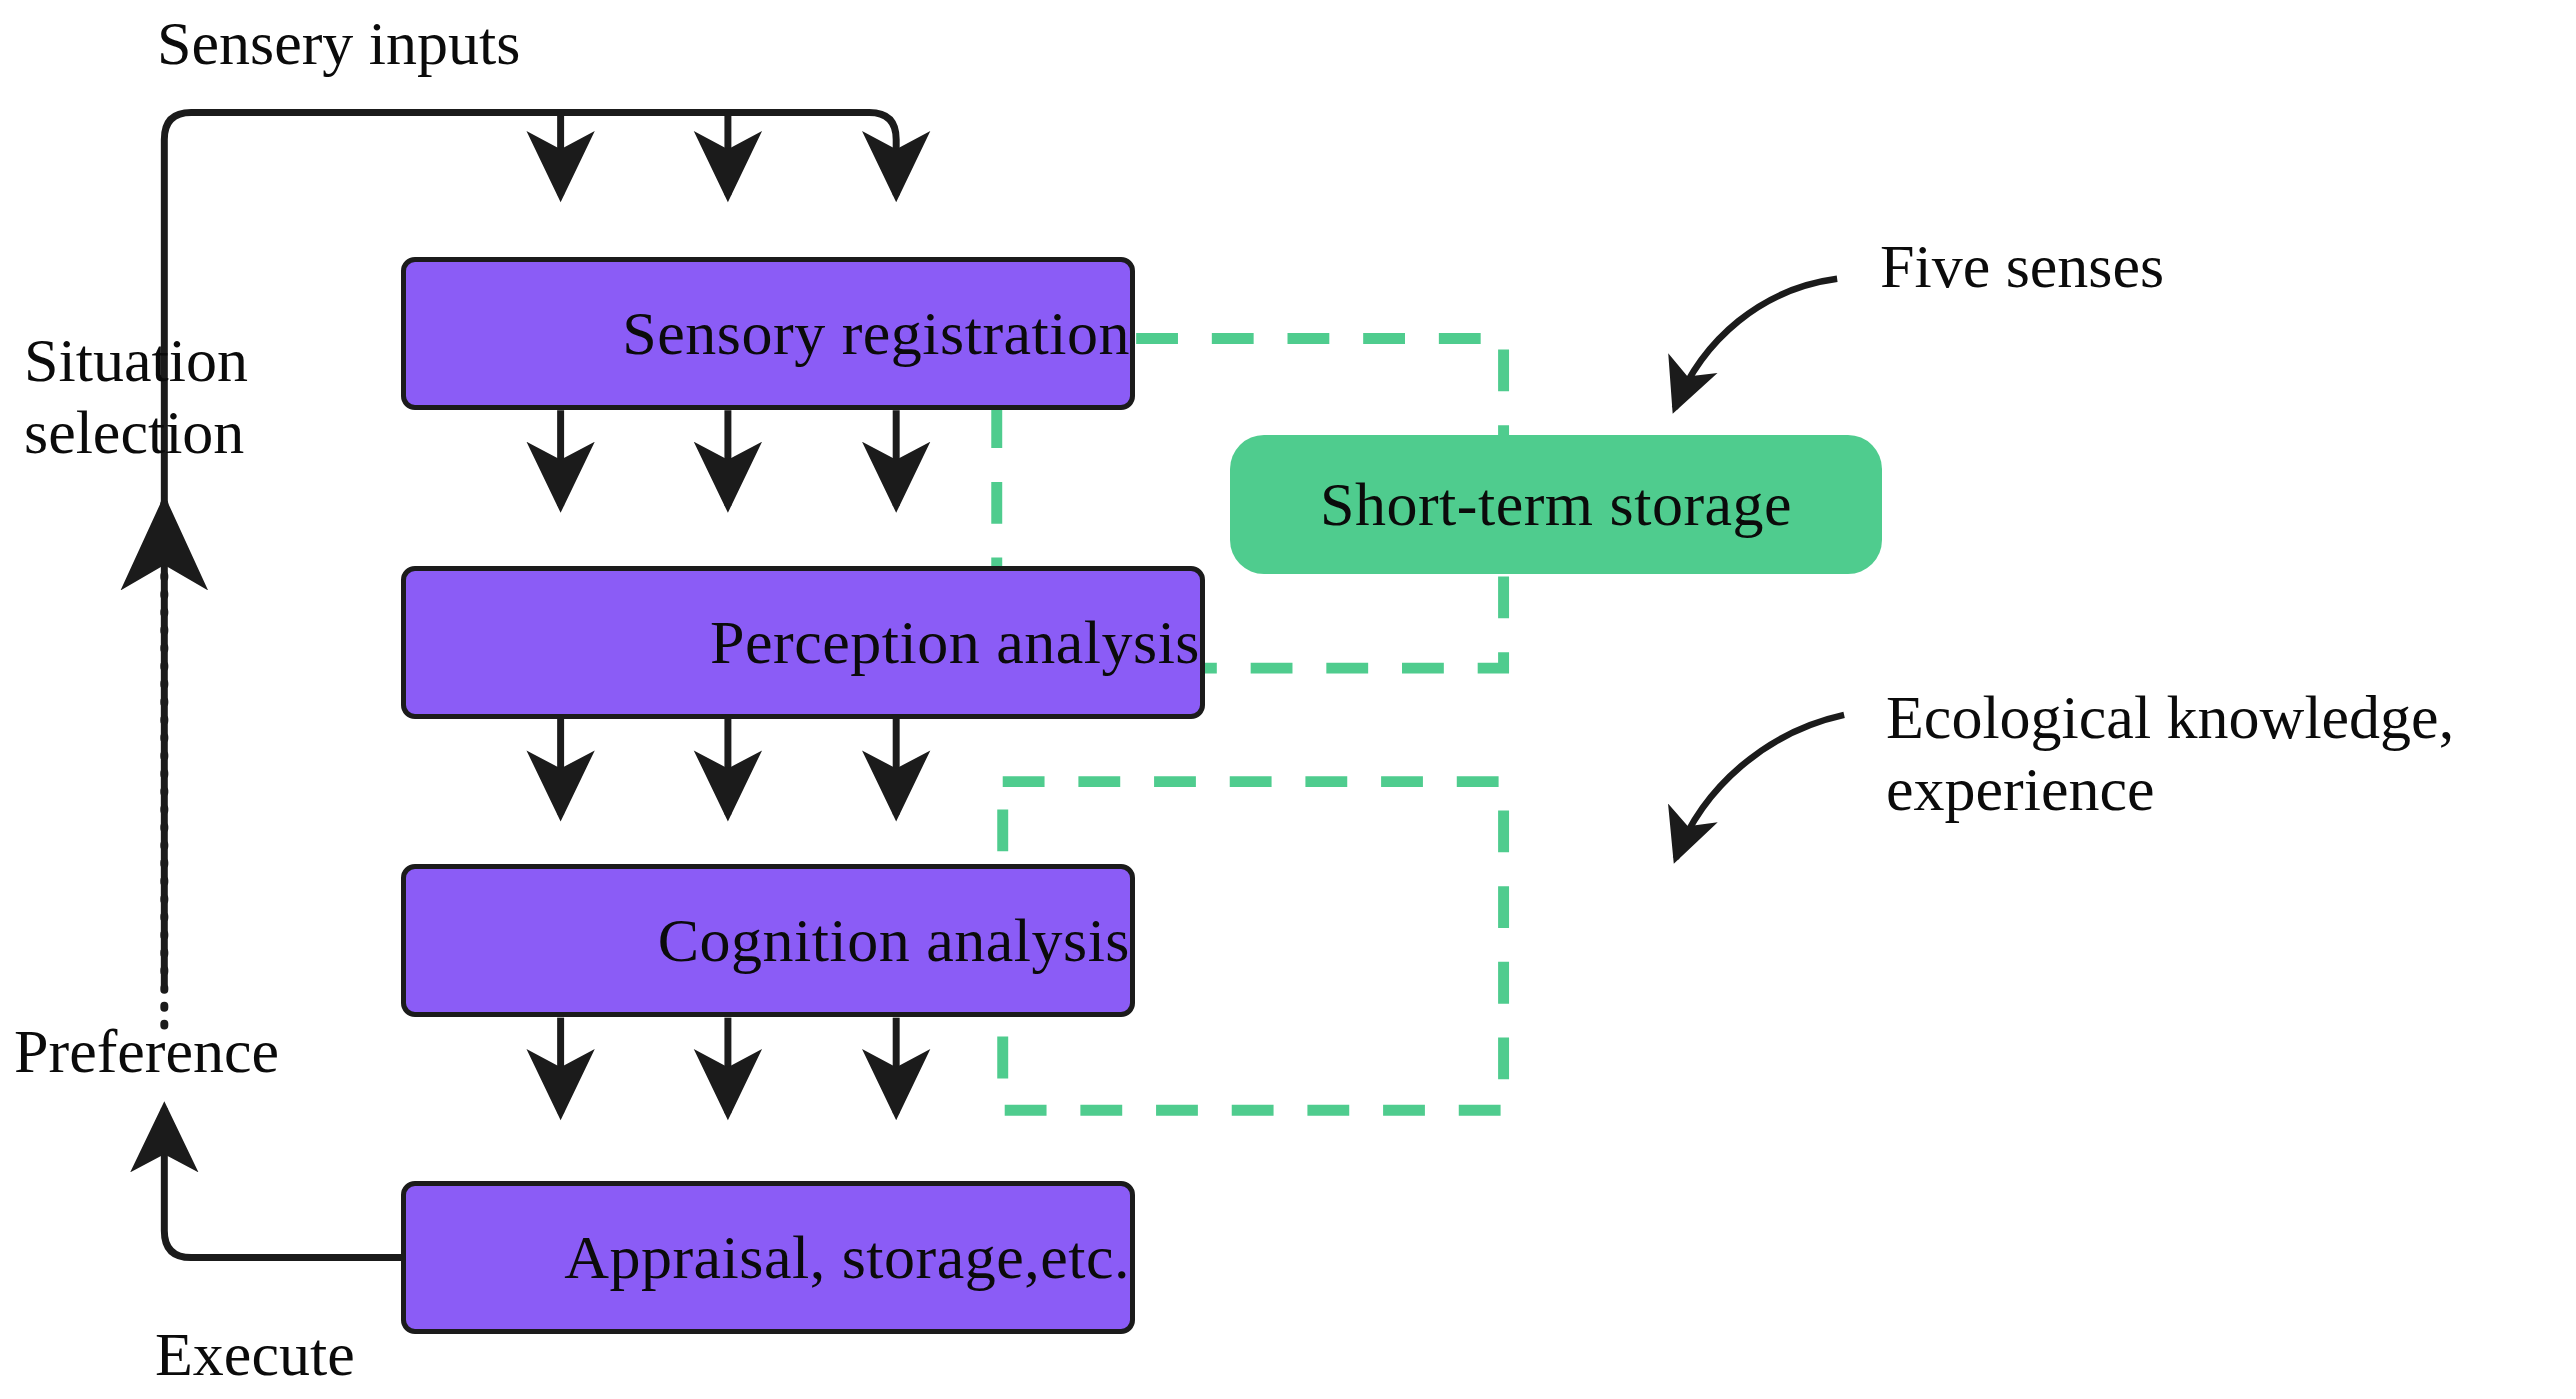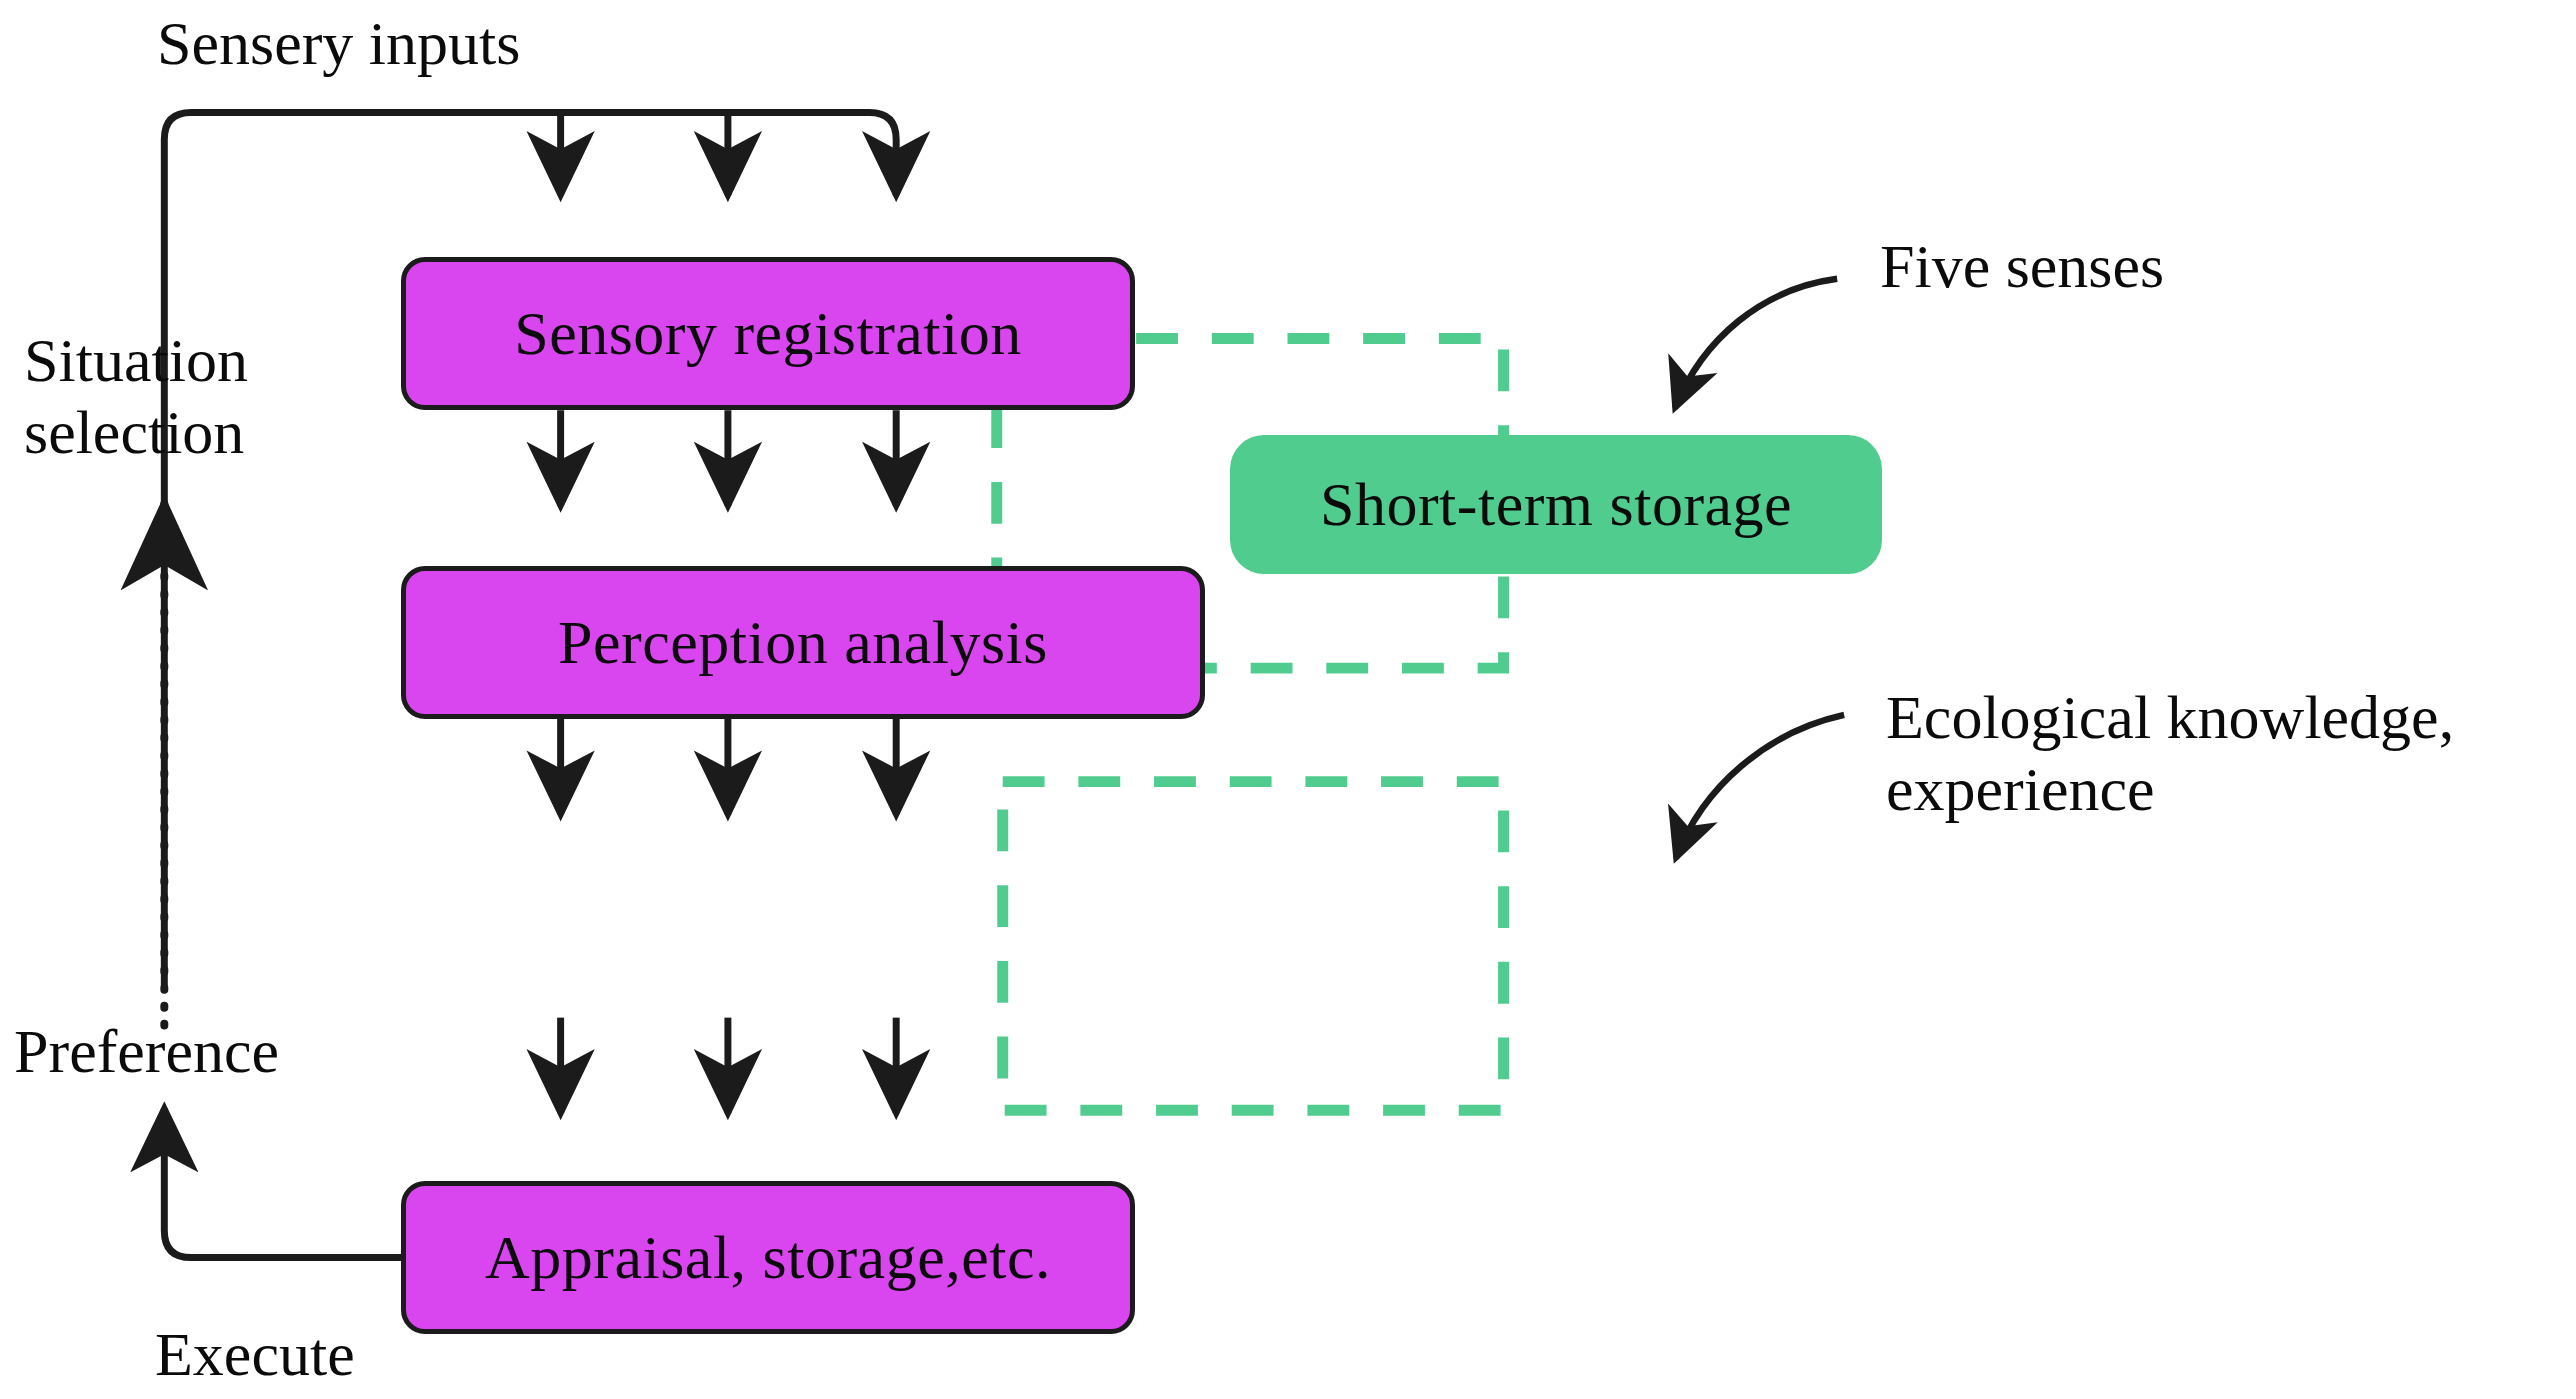--- a/index.html
+++ b/index.html
@@ -26,24 +26,25 @@
     position: absolute;
     display: flex;
     align-items: center;
     justify-content: center;
     box-sizing: border-box;
     color: #0b0b0b;
     white-space: nowrap;
     letter-spacing: 0.5px;
   }
   .proc-node {
-    background: #d946ef;
+    background: #8b5cf6;
     border: 5px solid #1b1b1b;
-    border-radius: 24px;
+    border-radius: 14px;
     font-size: 62px;
+    justify-content: flex-end;
   }
   .store-node {
     background: #4fcc8e;
     border: none;
     border-radius: 34px;
     font-size: 62px;
   }
   .caption {
     position: absolute;
     color: #0b0b0b;
@@ -122,20 +123,23 @@
   </svg>
 
   <div class="node proc-node" style="left:401px; top:257px; width:734px; height:153px;">
     <span>Sensory registration</span>
   </div>
 
   <div class="node proc-node" style="left:401px; top:566px; width:804px; height:153px;">
     <span>Perception analysis</span>
   </div>
 
+  <div class="node proc-node" style="left:401px; top:864px; width:734px; height:153px;">
+    <span>Cognition analysis</span>
+  </div>
 
   <div class="node proc-node" style="left:401px; top:1181px; width:734px; height:153px;">
     <span>Appraisal, storage,etc.</span>
   </div>
 
   <div class="node store-node" style="left:1230px; top:435px; width:652px; height:139px;text-align:center;">
     <span>Short-term storage</span>
   </div>
 
 

